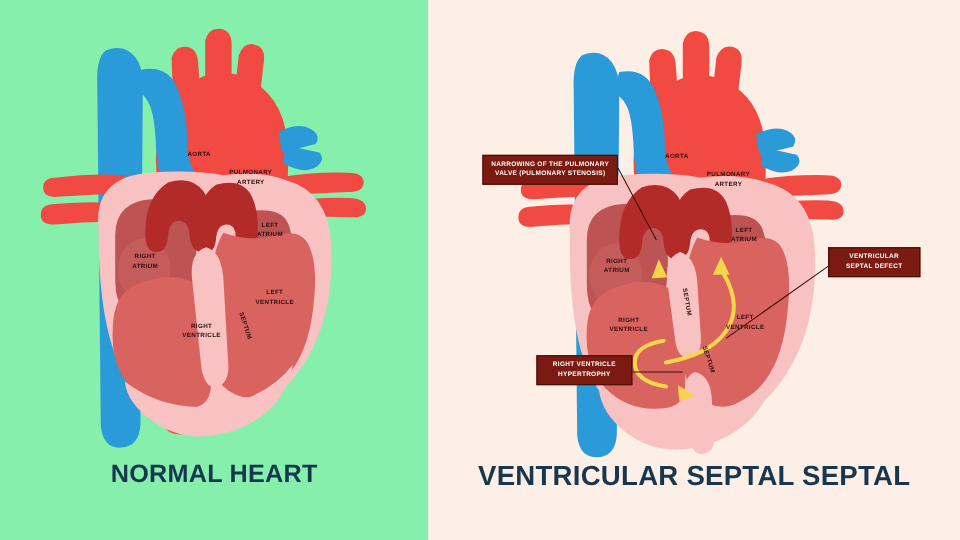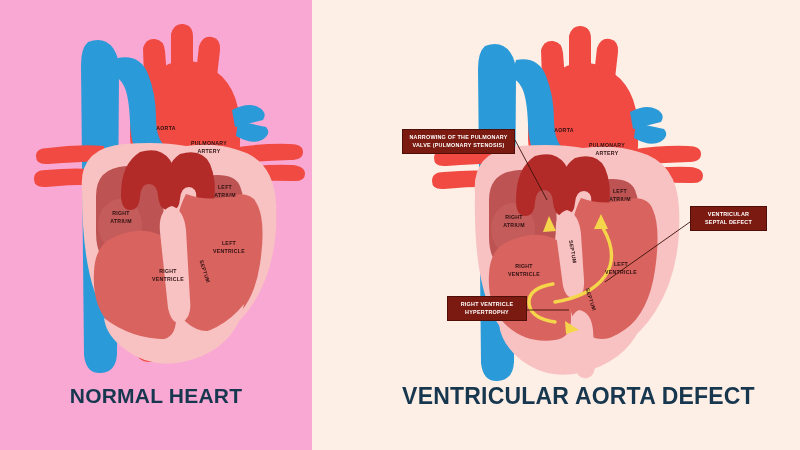--- a/index.html
+++ b/index.html
@@ -3,21 +3,21 @@
 <meta charset="utf-8">
 <style>
   html,body{margin:0;padding:0;}
   body{
     width:800px;height:450px;overflow:hidden;
     font-family:"Liberation Sans", sans-serif;
     background:#fdeee6;
   }
   #stage{position:relative;width:800px;height:450px;}
   .panel{position:absolute;top:0;height:450px;}
-  #panel-left{left:0;width:312px;background:#f9a8d4;}
+  #panel-left{left:0;width:357px;background:#86efac;}
   #panel-right{left:357px;width:443px;background:#fdeee6;}
 
   .panel-title{
     position:absolute;
     width:100%;
     text-align:center;
     font-weight:bold;
     color:#17374f;
     letter-spacing:0.2px;
     white-space:nowrap;
@@ -179,21 +179,21 @@
         <text x="263" y="201">ATRIUM</text>
         <text x="167" y="268">RIGHT</text>
         <text x="167" y="276">VENTRICLE</text>
         <text x="264" y="266">LEFT</text>
         <text x="264" y="274">VENTRICLE</text>
         <text x="214" y="252" transform="rotate(80 214 252)">SEPTUM</text>
         <text x="232" y="300" transform="rotate(72 232 300)">SEPTUM</text>
       </g>
     </svg>
 
-    <div class="panel-title" id="title-right">VENTRICULAR AORTA DEFECT</div>
+    <div class="panel-title" id="title-right">VENTRICULAR SEPTAL SEPTAL</div>
   </div>
 
   <div class="callout" id="callout-stenosis">
     <div>NARROWING OF THE PULMONARY</div>
     <div>VALVE (PULMONARY STENOSIS)</div>
   </div>
 
   <div class="callout" id="callout-vsd">
     <div>VENTRICULAR</div>
     <div>SEPTAL DEFECT</div>

